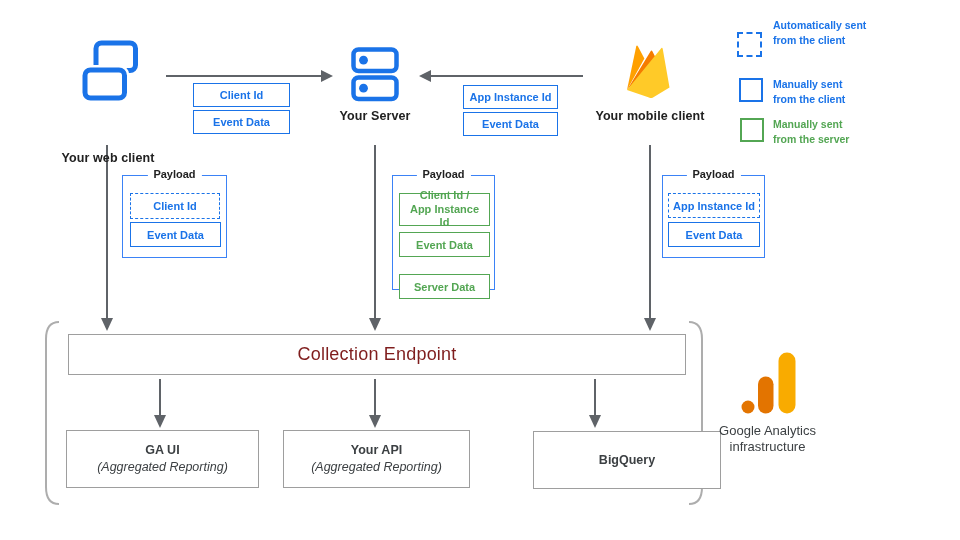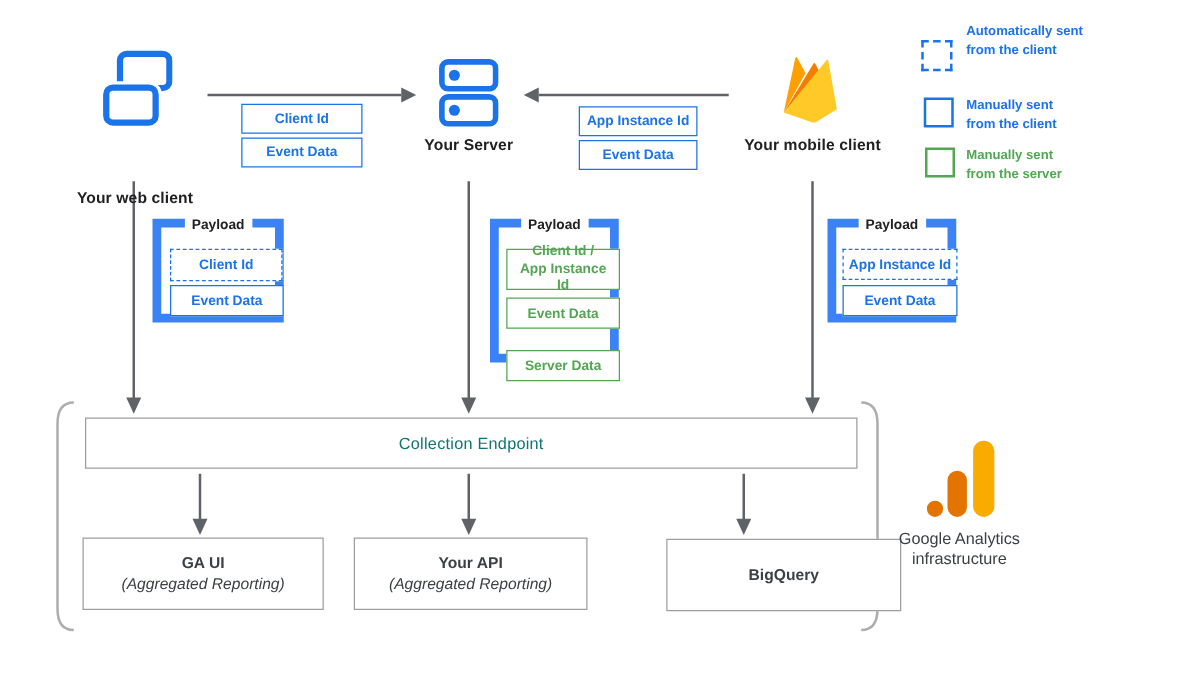--- a/index.html
+++ b/index.html
@@ -8,35 +8,35 @@
   .abs{position:absolute;}
   #connectors{position:absolute;left:0;top:0;width:960px;height:540px;pointer-events:none;}
 
   .client-label{font-size:12.5px;font-weight:700;color:#212121;text-align:center;letter-spacing:.1px;}
 
   .param-box{background:#fff;border:1.5px solid #1A73E8;color:#1A73E8;font-size:11px;font-weight:700;
              display:flex;align-items:center;justify-content:center;text-align:center;box-sizing:border-box;}
   .dashed{border-style:dashed;}
   .green{border-color:#53A653;color:#53A653;}
 
-  .payload{border:7px solid #3b82f6;background:#fff;box-sizing:border-box;}
+  .payload{border:1px solid #3b82f6;background:#fff;box-sizing:border-box;}
   .payload-label{position:absolute;top:-8px;left:50%;transform:translateX(-50%);background:#fff;
                  padding:0 6px;font-size:11px;font-weight:700;color:#212121;white-space:nowrap;}
 
   .gray-box{border:1px solid #9E9E9E;background:#fff;box-sizing:border-box;color:#3C4043;
             display:flex;flex-direction:column;align-items:center;justify-content:center;text-align:center;}
   .out-title{font-size:12.5px;font-weight:700;color:#3C4043;line-height:1.35;}
   .out-sub{font-size:12.5px;font-style:italic;color:#3C4043;line-height:1.35;}
 
   .legend-swatch{background:#fff;box-sizing:border-box;}
   .legend-text{font-size:10.5px;font-weight:700;line-height:15px;color:#1A73E8;}
   .legend-text.greent{color:#53A653;}
 
   .ce-box{border:1px solid #9E9E9E;background:#fff;display:flex;align-items:center;justify-content:center;
-          font-size:13px;color:#0f766e;box-sizing:border-box;letter-spacing:.2px;}
+          font-size:18px;color:#7f1d1d;box-sizing:border-box;letter-spacing:.2px;}
   .brand-text{font-size:13px;color:#3C4043;text-align:center;line-height:15.5px;font-weight:400;}
 </style>
 </head>
 <body>
 
 <div id="canvas">
 
   <svg id="connectors" viewBox="0 0 960 540">
     <g stroke="#5F6368" stroke-width="2">
       <line x1="166" y1="76" x2="321" y2="76"></line>

